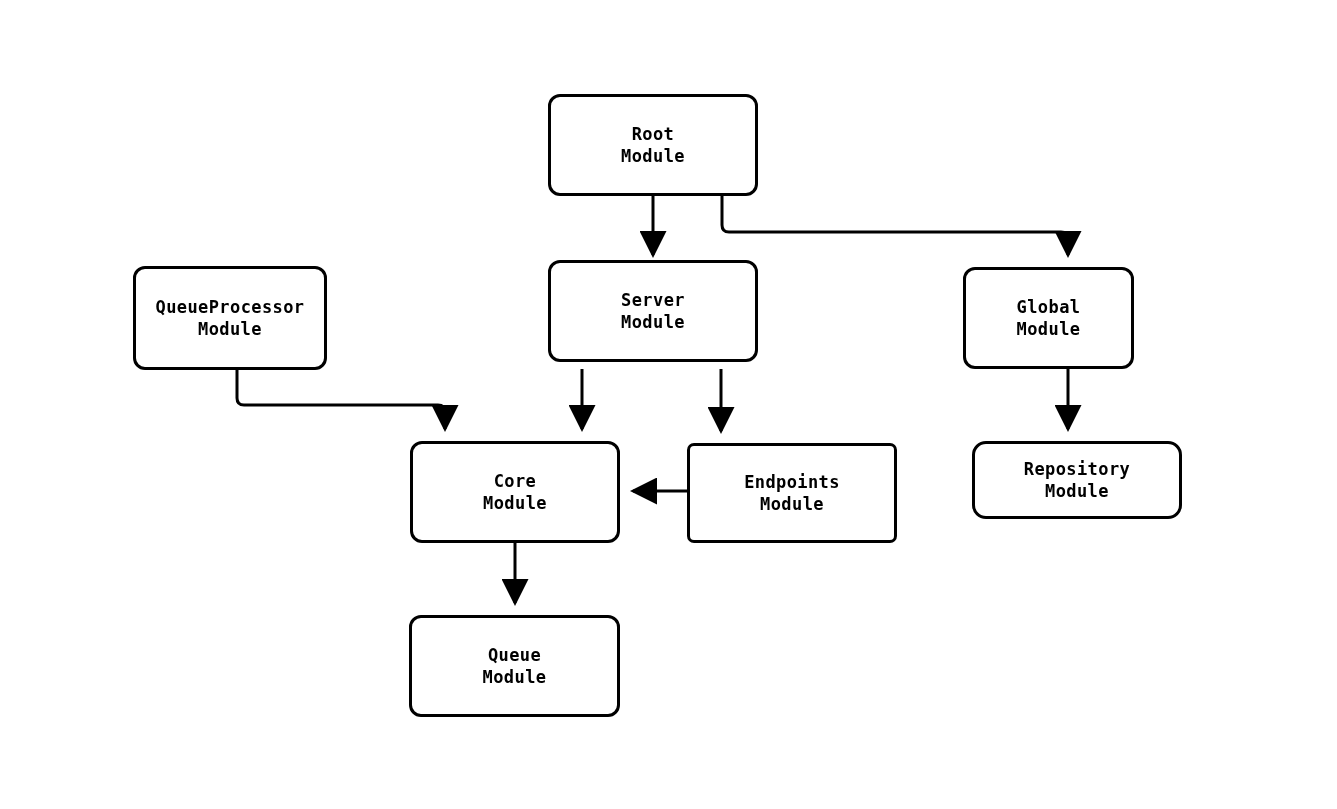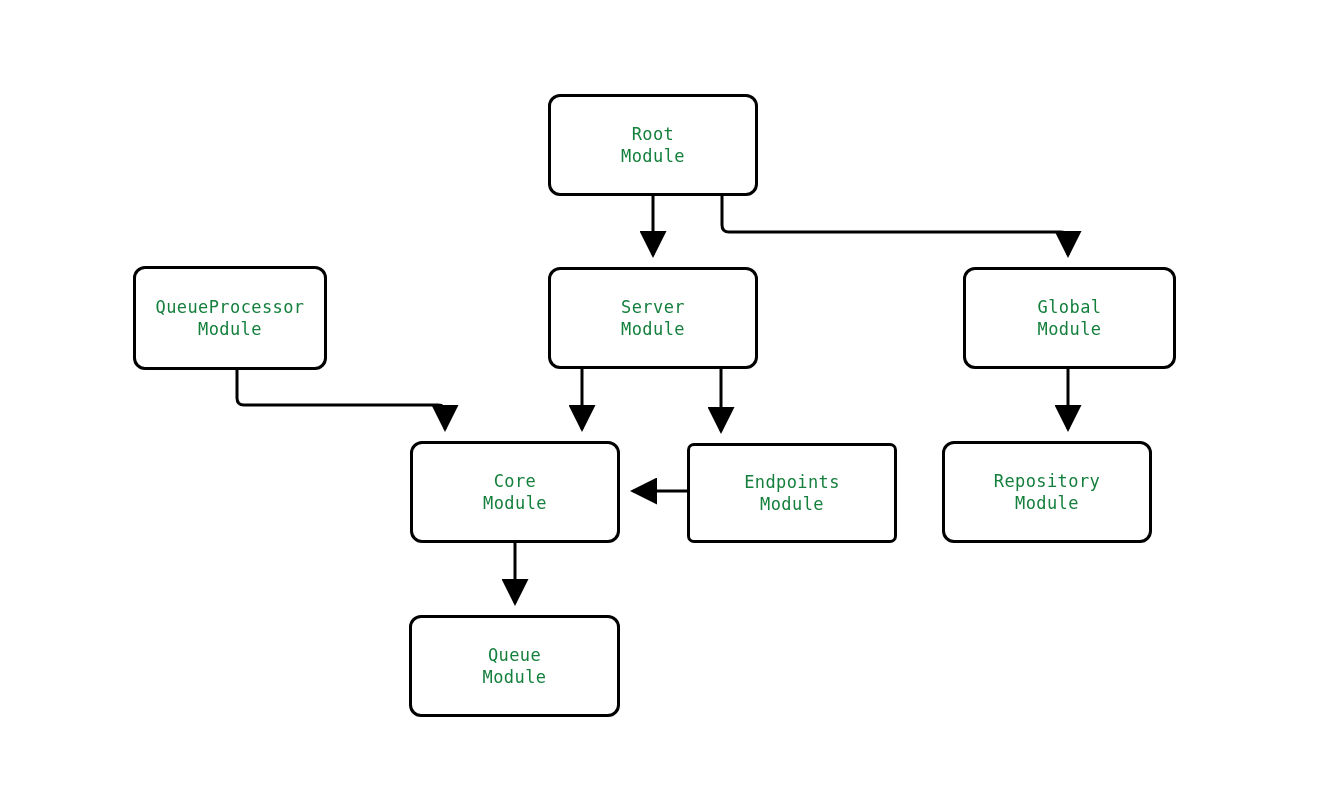--- a/index.html
+++ b/index.html
@@ -38,24 +38,24 @@
     border-radius: 12px;
     display: flex;
     flex-direction: column;
     align-items: center;
     justify-content: center;
     text-align: center;
   }
   .node-label {
     font-size: 17px;
     line-height: 22px;
-    color: #15803d;
+    color: #000000;
     letter-spacing: 0.4px;
     white-space: pre;
-    font-weight: 400;
+    font-weight: 700;
   }
 </style>
 </head>
 <body>
 
 <div id="diagram-root">
 
   <svg id="edge-layer" viewBox="0 0 1337 809" width="1337" height="809">
     <defs>
       <marker id="arrowhead" markerWidth="9" markerHeight="9" refX="8" refY="4.5" orient="auto" markerUnits="strokeWidth">
@@ -83,41 +83,41 @@
   <div class="node" id="node-root" style="left:548px; top:94px; width:210px; height:102px;">
     <div class="node-label">Root
 Module</div>
   </div>
 
   <div class="node" id="node-queueprocessor" style="left:133px; top:266px; width:194px; height:104px;">
     <div class="node-label">QueueProcessor
 Module</div>
   </div>
 
-  <div class="node" id="node-server" style="left:548px; top:267px; width:210px; height:102px;">
+  <div class="node" id="node-server" style="left:548px; top:260px; width:210px; height:102px;">
     <div class="node-label">Server
 Module</div>
   </div>
 
-  <div class="node" id="node-global" style="left:963px; top:267px; width:213px; height:102px;">
+  <div class="node" id="node-global" style="left:963px; top:267px; width:171px; height:102px;">
     <div class="node-label">Global
 Module</div>
   </div>
 
   <div class="node" id="node-core" style="left:410px; top:441px; width:210px; height:102px;">
     <div class="node-label">Core
 Module</div>
   </div>
 
   <div class="node" id="node-endpoints" style="left:687px; top:443px; width:210px; height:100px;border-radius:7px;">
     <div class="node-label">Endpoints
 Module</div>
   </div>
 
-  <div class="node" id="node-repository" style="left:942px; top:441px; width:210px; height:102px;">
+  <div class="node" id="node-repository" style="left:972px; top:441px; width:210px; height:78px;border-radius:14px;">
     <div class="node-label">Repository
 Module</div>
   </div>
 
   <div class="node" id="node-queue" style="left:409px; top:615px; width:211px; height:102px;">
     <div class="node-label">Queue
 Module</div>
   </div>
 
 </div>

